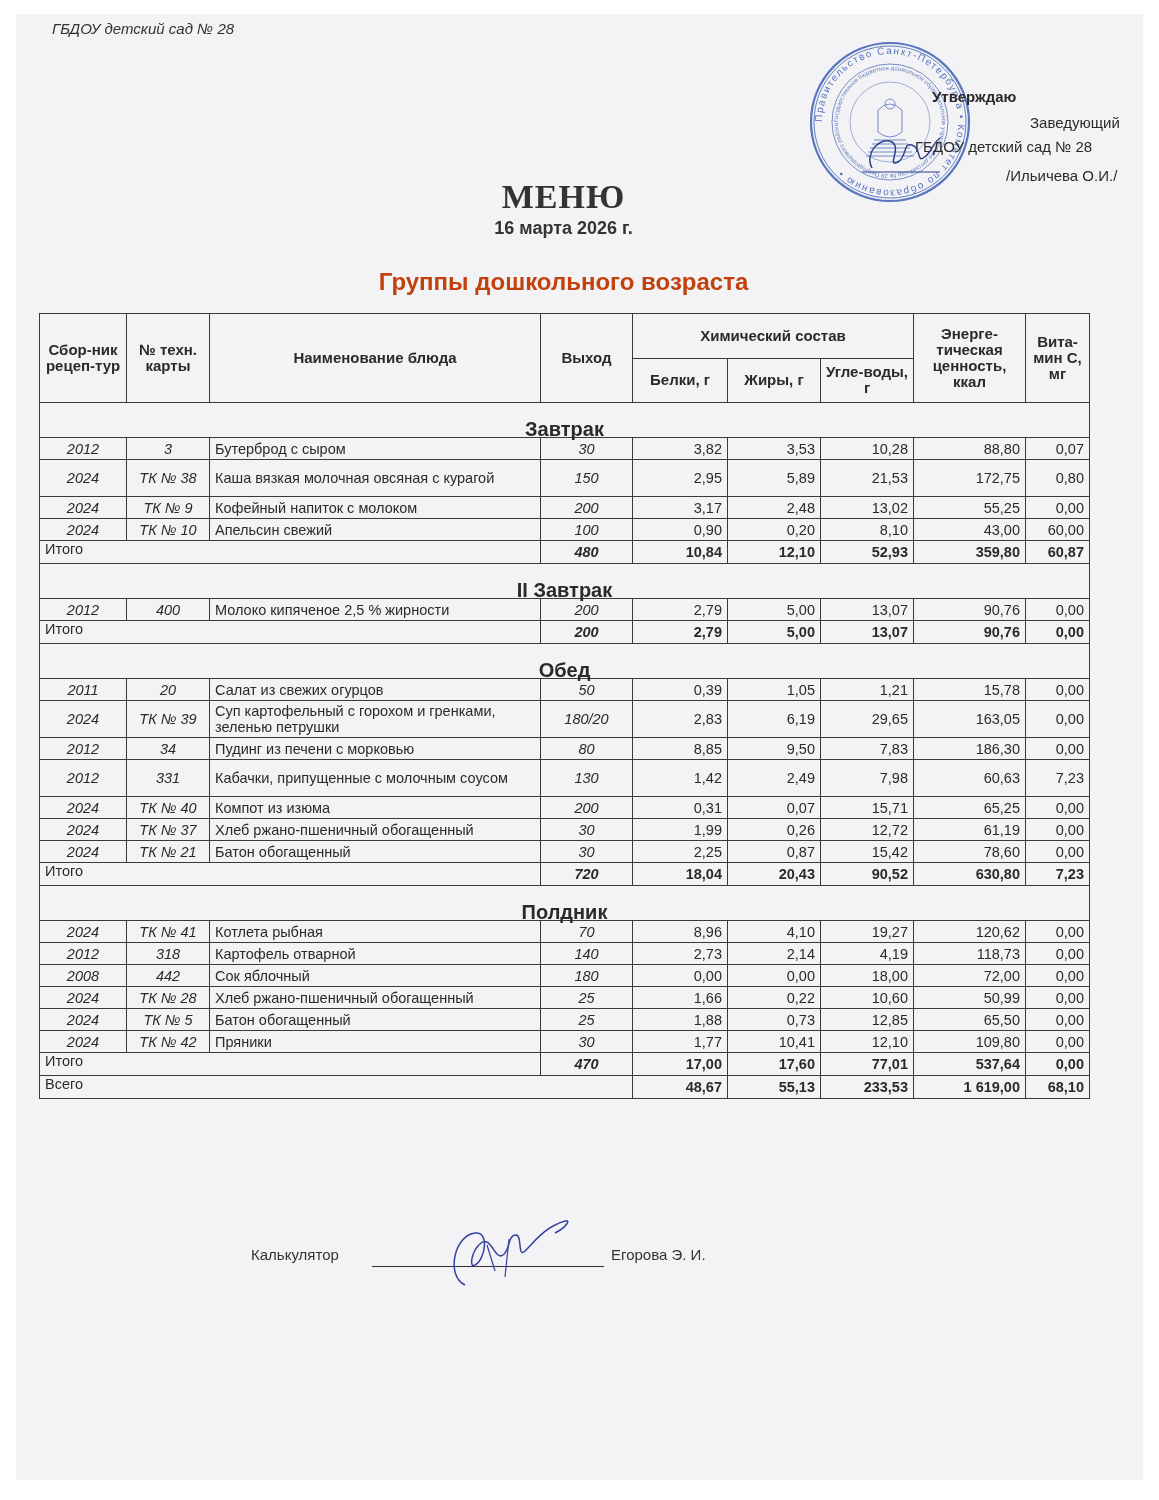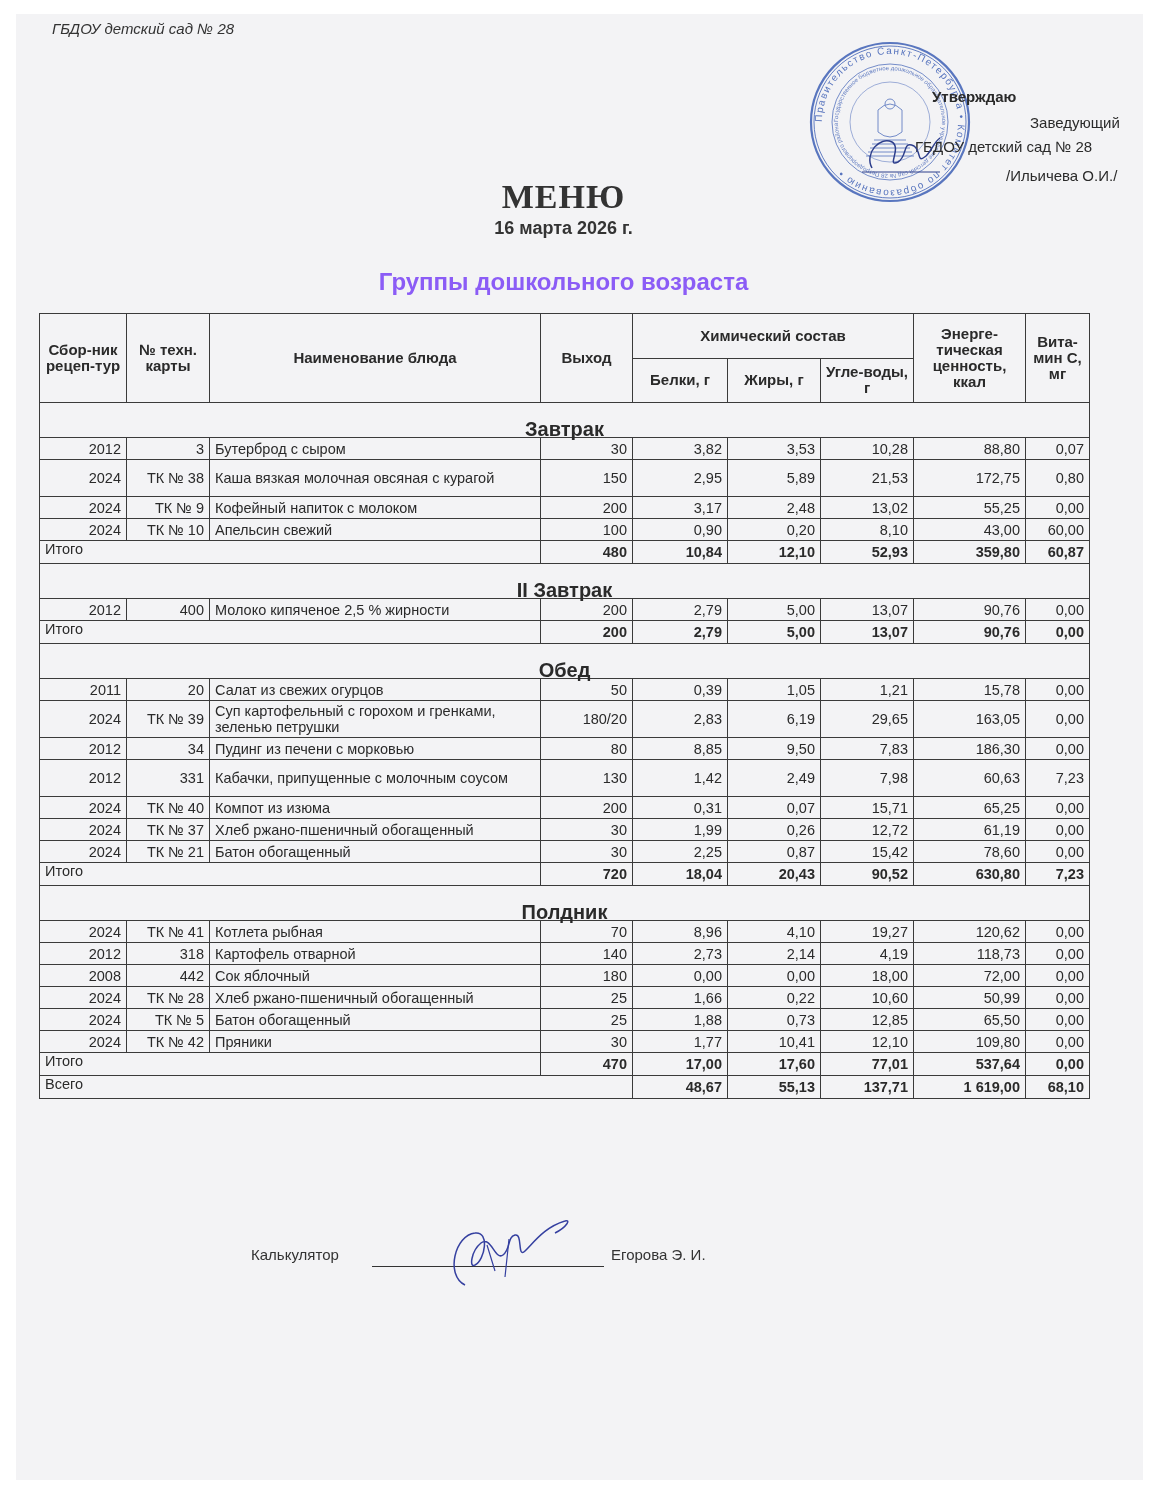--- a/index.html
+++ b/index.html
@@ -10,27 +10,27 @@
   .org { position: absolute; left: 52px; top: 20px; font-size: 15px; font-style: italic; color: #333; }
   .approve { position: absolute; left: 900px; top: 60px; width: 259px; font-size: 15px; color: #2a2a2a; }
   .approve .head { position: absolute; left: 32px; top: 0; font-weight: bold; margin-top: 28px; }
   .approve .l1 { position: absolute; left: 130px; top: 54px; white-space: nowrap; }
   .approve .l2 { position: absolute; left: 15px; top: 78px; white-space: nowrap; }
   .approve .l3 { position: absolute; left: 106px; top: 101px; white-space: nowrap; margin-top: 6px; }
   .stamp { position: absolute; left: 808px; top: 40px; width: 164px; height: 164px; }
   .title { position: absolute; left: 0; width: 1127px; text-align: center; }
   .t-menu { top: 178px; font-family: "Liberation Serif", serif; font-weight: bold; font-size: 34px; letter-spacing: 1px; color: #333; }
   .t-date { top: 218px; font-weight: bold; font-size: 18px; color: #333; }
-  .t-group { top: 268px; font-weight: bold; font-size: 24px; color: #8b5cf6; }
+  .t-group { top: 268px; font-weight: bold; font-size: 24px; color: #c2410c; }
 
   table.menu { position: absolute; left: 39px; top: 313px; width: 1050px; border-collapse: collapse;
                table-layout: fixed; font-size: 14.5px; }
   table.menu td, table.menu th { border: 1.5px solid #3a3a3a; padding: 0 5px; line-height: 16px; }
   table.menu th { font-weight: bold; font-size: 15px; text-align: center; vertical-align: middle; }
-  .c { text-align: right; }
+  .c { text-align: center; font-style: italic; }
   .r { text-align: right; }
   .b { font-weight: bold; }
   .sec td { font-weight: bold; font-size: 20px; text-align: center; height: 34px; vertical-align: bottom; padding-bottom: 2px; }
   tr.row td { height: 21px; }
   tr.row2 td { height: 36px; }
   tr.tot td { height: 22px; }
   tr.tot td.lab { vertical-align: top; font-weight: normal; }
   .sign { position: absolute; top: 1246px; font-size: 15px; color: #333; }
   .sign-line { position: absolute; left: 372px; top: 1266px; width: 232px; border-bottom: 1.3px solid #333; }
   .sig-svg { position: absolute; left: 425px; top: 1215px; }
@@ -351,21 +351,21 @@
         <td class="r b">17,00</td>
         <td class="r b">17,60</td>
         <td class="r b">77,01</td>
         <td class="r b">537,64</td>
         <td class="r b">0,00</td>
       </tr>
       <tr class="tot">
         <td class="lab" colspan="4">Всего</td>
         <td class="r b">48,67</td>
         <td class="r b">55,13</td>
-        <td class="r b">137,71</td>
+        <td class="r b">233,53</td>
         <td class="r b">1 619,00</td>
         <td class="r b">68,10</td>
       </tr>
     </tbody>
 </table>
 
 <div class="sign" style="left:251px">Калькулятор</div>
 <div class="sign-line"></div>
 <svg class="sig-svg" width="150" height="80">
   <path d="M40,70 C20,60 30,20 50,18 C65,16 60,45 50,50 C44,54 46,36 56,28 C66,20 70,46 78,40 C86,34 82,22 90,20 C98,18 92,44 100,36 C110,26 120,12 140,6 C146,4 142,12 130,18" stroke="#3540a0" stroke-width="1.5" fill="none"></path>

